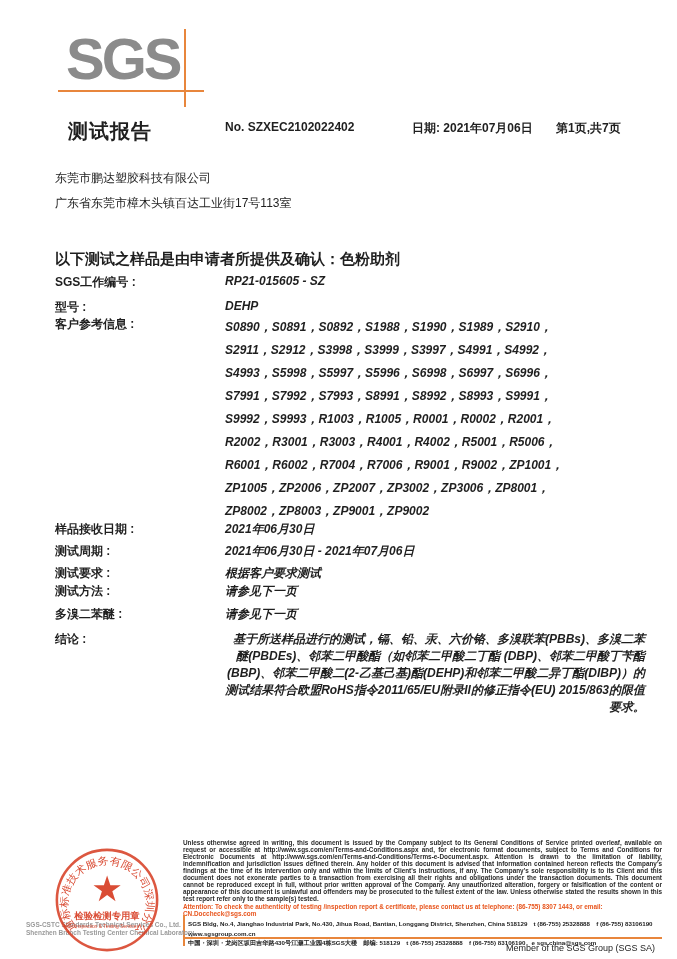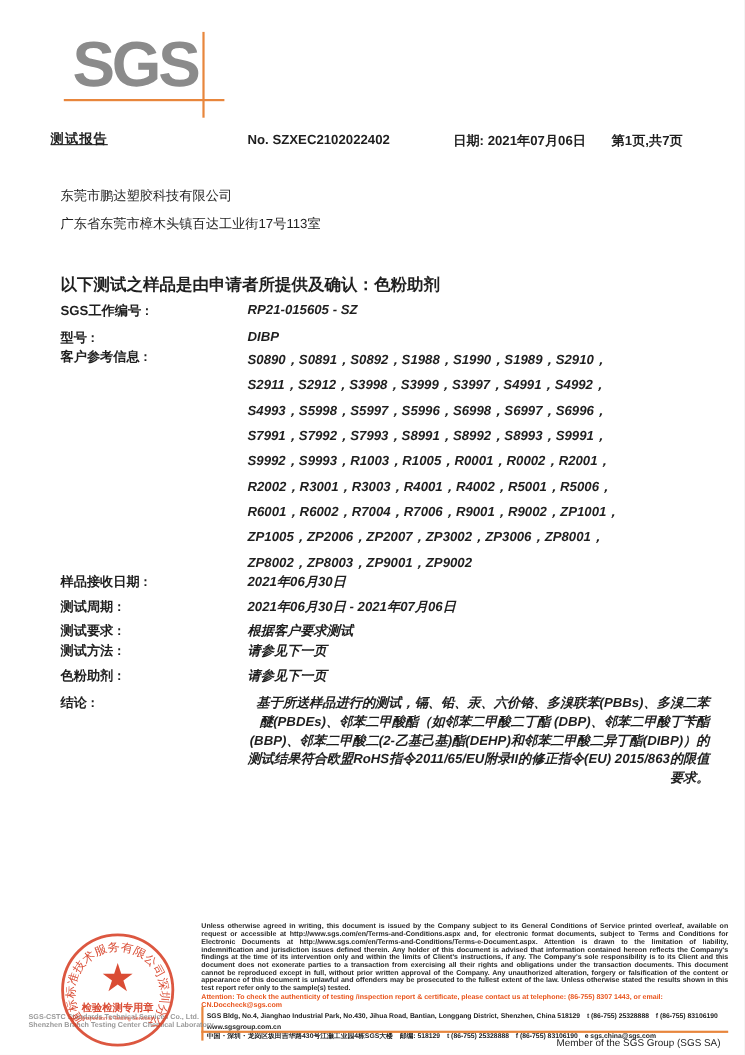--- a/index.html
+++ b/index.html
@@ -13,21 +13,21 @@
   
   .logo-text {
     position:absolute; left:66px; top:30px;
     font-size:58px; font-weight:700; color:#8b8b8b;
     letter-spacing:-3px; line-height:58px;
   }
   .logo-hline { position:absolute; left:58px; top:90px; width:146px; height:2px; background:#e8863c; }
   .logo-vline { position:absolute; left:184px; top:29px; width:2px; height:78px; background:#e8863c; }
   
   .hdr { position:absolute; top:120px; left:0; width:100%; height:20px; font-weight:700; }
-  .hdr .title { position:absolute; left:46px; top:-2px; font-size:12px; letter-spacing:1px;text-decoration:underline; }
+  .hdr .title { position:absolute; left:68px; top:-2px; font-size:20px; letter-spacing:1px; }
   .hdr .no    { position:absolute; left:225px; top:0; font-size:12px; }
   .hdr .date  { position:absolute; left:412px; top:0; font-size:12px; }
   .hdr .pg    { position:absolute; left:556px; top:0; font-size:12px; }
   
   .applicant { position:absolute; left:55px; top:166px; font-size:12px; font-weight:400; line-height:25px; }
   
   .statement { position:absolute; left:55px; top:250px; font-size:15px; font-weight:700; }
   
   .row { position:absolute; left:55px; width:590px; font-size:12px; font-weight:700; }
   .row .lbl { position:absolute; left:0; top:0; width:170px; }
@@ -81,21 +81,21 @@
 
   <div class="statement">以下测试之样品是由申请者所提供及确认：色粉助剂</div>
 
   <div class="row" style="top:274px">
     <span class="lbl">SGS工作编号 :</span>
     <span class="val">RP21-015605 - SZ</span>
   </div>
 
   <div class="row" style="top:299px">
     <span class="lbl">型号 :</span>
-    <span class="val">DIBP</span>
+    <span class="val">DEHP</span>
   </div>
 
   <div class="row" style="top:316px">
     <span class="lbl">客户参考信息 :</span>
     <span class="val ref-lines">
       <div>S0890，S0891，S0892，S1988，S1990，S1989，S2910，</div>
       <div>S2911，S2912，S3998，S3999，S3997，S4991，S4992，</div>
       <div>S4993，S5998，S5997，S5996，S6998，S6997，S6996，</div>
       <div>S7991，S7992，S7993，S8991，S8992，S8993，S9991，</div>
       <div>S9992，S9993，R1003，R1005，R0001，R0002，R2001，</div>
@@ -120,21 +120,21 @@
     <span class="lbl">测试要求 :</span>
     <span class="val">根据客户要求测试</span>
   </div>
 
   <div class="row" style="top:583px">
     <span class="lbl">测试方法 :</span>
     <span class="val">请参见下一页</span>
   </div>
 
   <div class="row" style="top:606px">
-    <span class="lbl">色粉助剂 :</span>
+    <span class="lbl">多溴二苯醚 :</span>
     <span class="val">请参见下一页</span>
   </div>
 
   <div class="row conclusion" style="top:631px">
     <span class="lbl">结论 :</span>
     <span class="val">基于所送样品进行的测试，镉、铅、汞、六价铬、多溴联苯(PBBs)、多溴二苯醚(PBDEs)、邻苯二甲酸酯（如邻苯二甲酸二丁酯 (DBP)、邻苯二甲酸丁苄酯(BBP)、邻苯二甲酸二(2-乙基己基)酯(DEHP)和邻苯二甲酸二异丁酯(DIBP)）的测试结果符合欧盟RoHS指令2011/65/EU附录II的修正指令(EU) 2015/863的限值要求。</span>
   </div>
 
   <div class="stamp-company">
     <div>SGS-CSTC Standards Technical Services Co., Ltd.</div>

